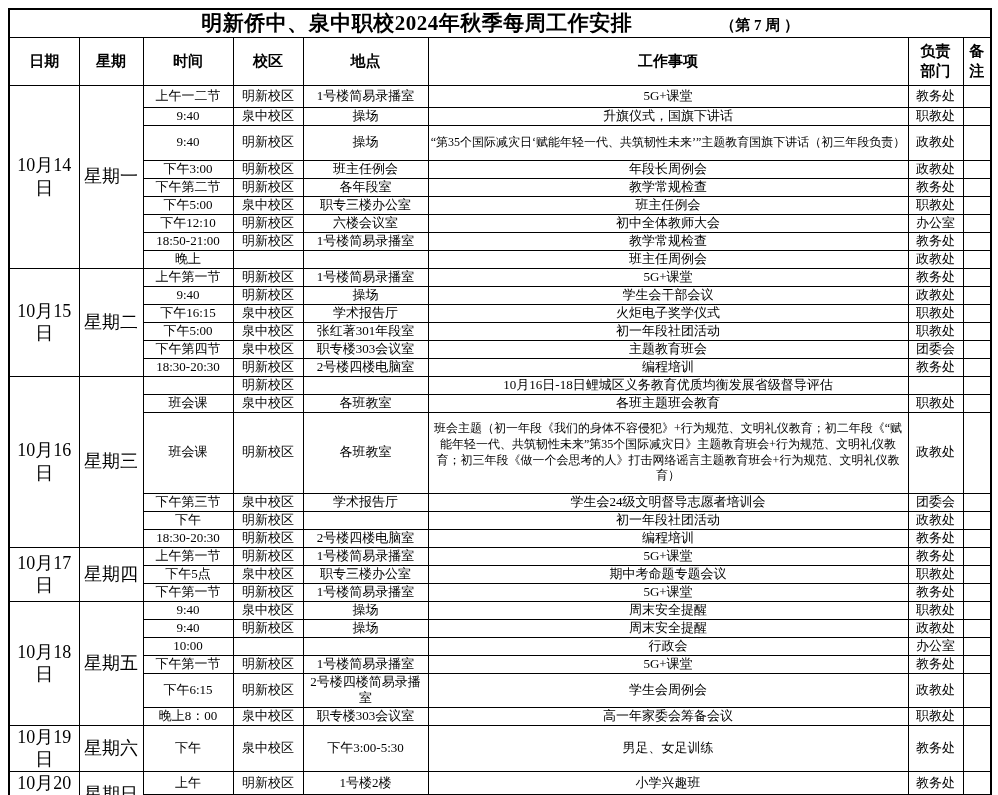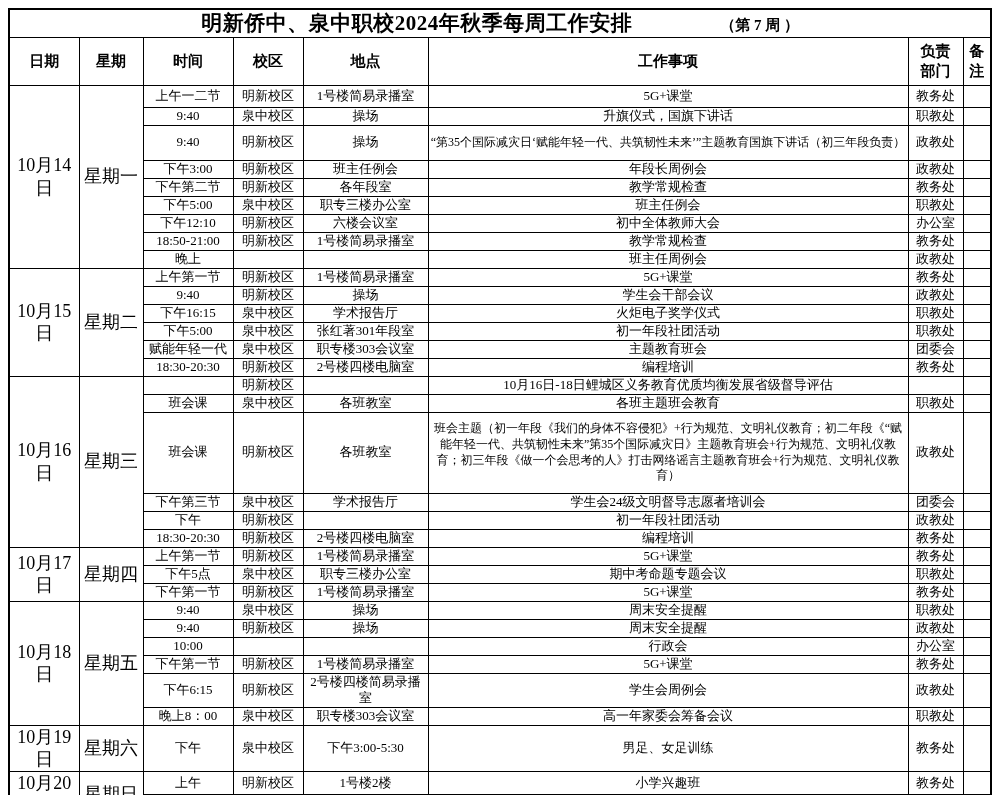--- a/index.html
+++ b/index.html
@@ -179,21 +179,21 @@
 </tr>
 <tr style="height:18px">
   <td>下午5:00</td>
   <td>泉中校区</td>
   <td>张红著301年段室</td>
   <td class="item">初一年段社团活动</td>
   <td>职教处</td>
   <td></td>
 </tr>
 <tr style="height:18px">
-  <td>赋能年轻一代</td>
+  <td>下午第四节</td>
   <td>泉中校区</td>
   <td>职专楼303会议室</td>
   <td class="item">主题教育班会</td>
   <td>团委会</td>
   <td></td>
 </tr>
 <tr style="height:18px">
   <td>18:30-20:30</td>
   <td>明新校区</td>
   <td>2号楼四楼电脑室</td>

